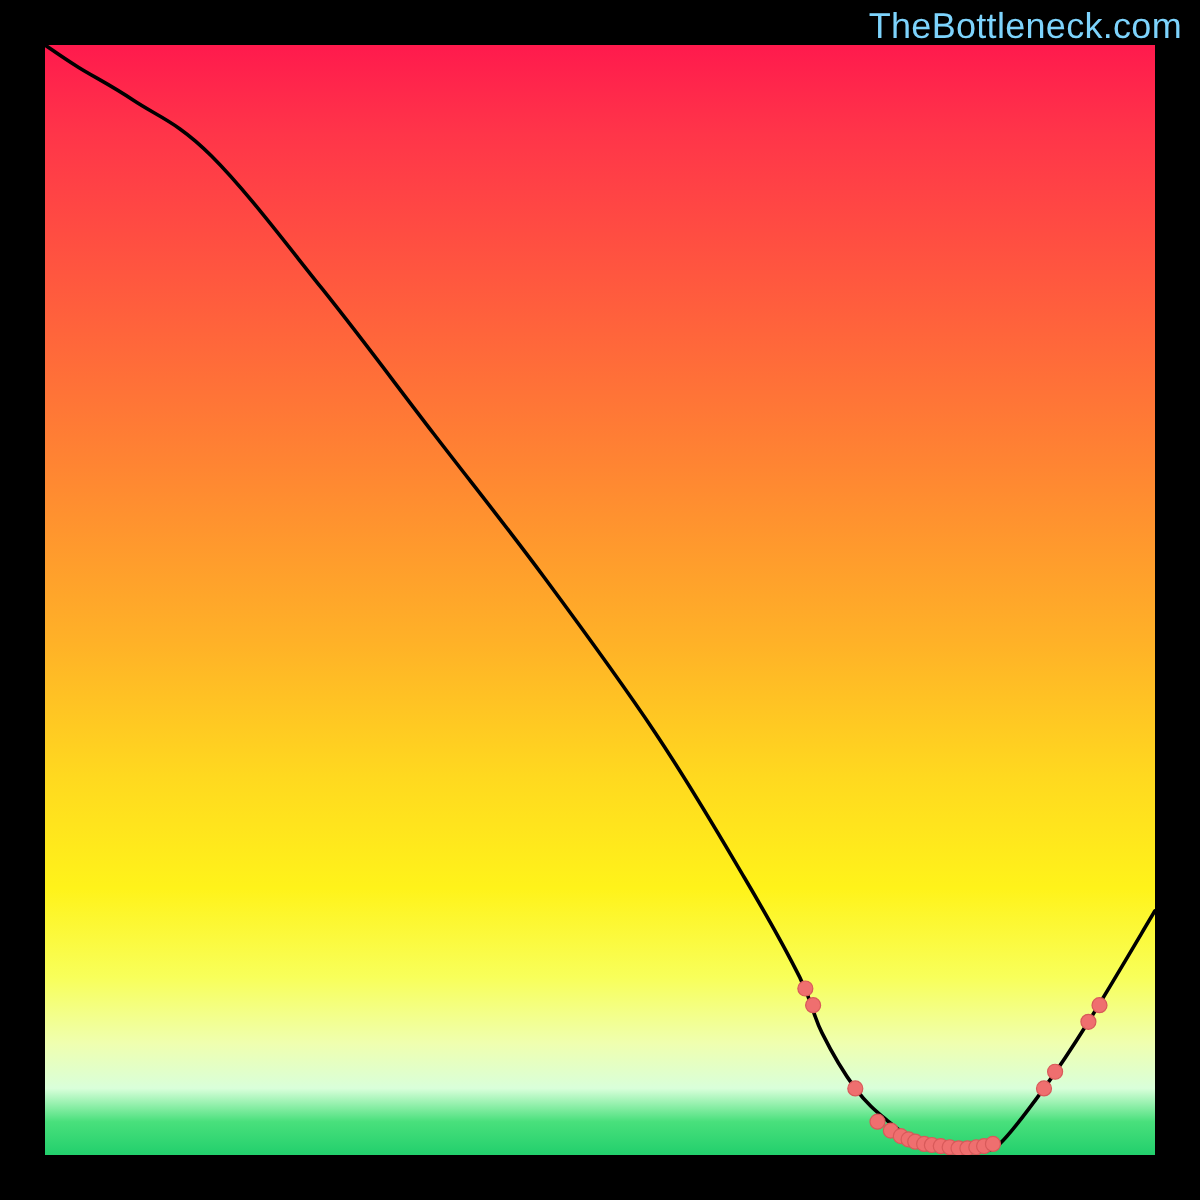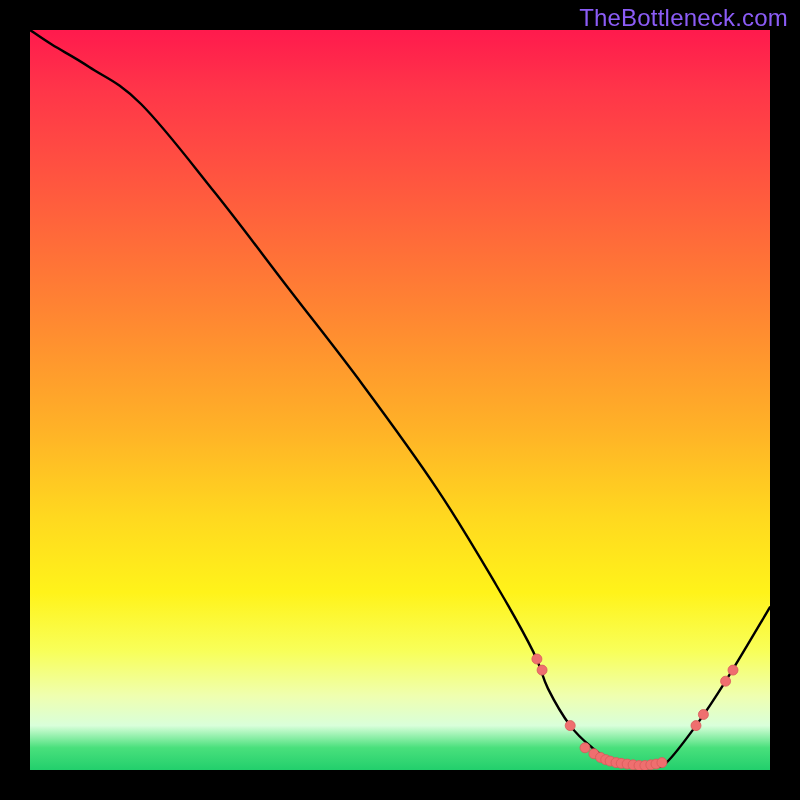--- a/index.html
+++ b/index.html
@@ -14,21 +14,21 @@
   .frame {
     position: relative;
     width: 800px;
     height: 800px;
     background: #000;
   }
   .watermark {
     position: absolute;
     top: 4px;
     right: 12px;
-    color: #8b5cf6;
+    color: #7dd3fc;
     font-size: 24px;
     font-weight: normal;
     letter-spacing: 0.2px;
     user-select: none;
   }
   
   .plot {
     position: absolute;
     left: 30px;
     top: 30px;

